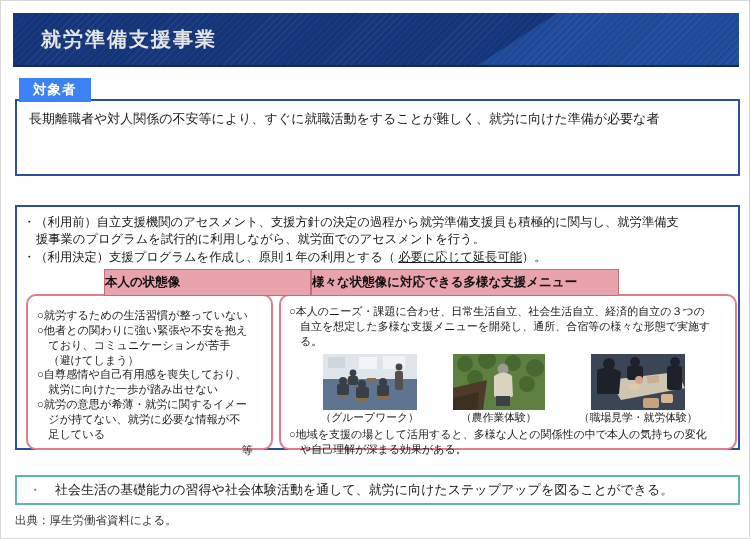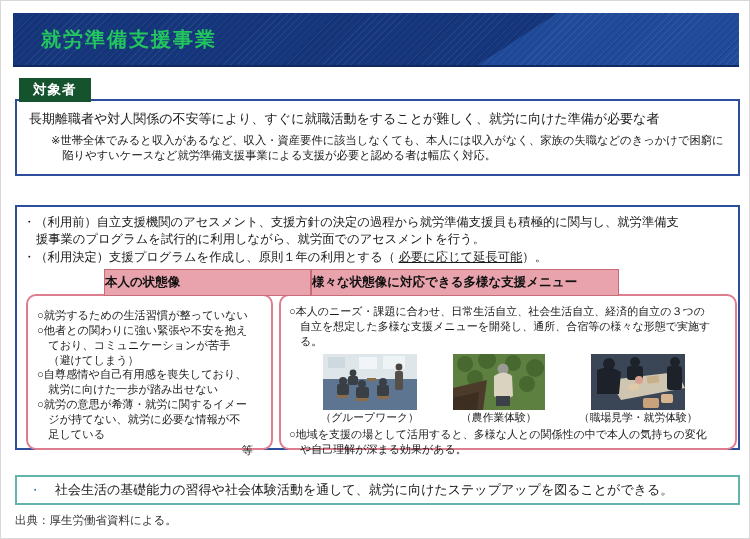--- a/index.html
+++ b/index.html
@@ -16,38 +16,38 @@
   .banner::before{
     content:"";position:absolute;inset:0;
     background:#2a5cb4;opacity:.55;
     clip-path:polygon(75% 0,100% 0,100% 100%,64% 100%);
   }
   .banner::after{
     content:"";position:absolute;inset:0;
     background:repeating-linear-gradient(135deg,rgba(255,255,255,.06) 0 1px,rgba(0,0,0,.08) 1px 2px,transparent 2px 5px);
   }
   .banner-title{
-    position:relative;z-index:2;color:#22c55e;font-weight:bold;font-size:20px;
+    position:relative;z-index:2;color:#e5e5e5;font-weight:bold;font-size:20px;
     line-height:52px;padding-left:28px;letter-spacing:2px;
   }
   
   .sec-label{
     position:absolute;z-index:3;font-weight:bold;font-size:13.5px;color:#fff;
-    background:#14532d;padding:4px 14px;line-height:16px;letter-spacing:1px;
+    background:#3b82f6;padding:4px 14px;line-height:16px;letter-spacing:1px;
   }
   .sec-label.teal{background:#74c0b7;color:#111;}
   
   .sec-box{position:absolute;background:#fff;border:2px solid #2e4d9b;box-sizing:border-box;}
   .sec-box.teal{border-color:#62b5ac;}
   
   .target-box{left:14px;top:98px;width:725px;height:77px;padding:9px 12px 0 12px;}
   .target-main{font-size:13px;line-height:1.4;}
   .target-note{margin:5px 0 0 22px;font-size:11.3px;line-height:1.35;padding-left:1em;text-indent:-1em;white-space:pre-line;}
   
-  .overview-box{left:14px;top:204px;width:725px;height:245px;padding:7px 6px 0 6px;}
+  .overview-box{left:14px;top:204px;width:725px;height:245px;padding:7px 6px 0 6px;font-family:Liberation Serif, serif;}
   .ov-bullet{font-size:12.3px;line-height:1.42;padding-left:1.05em;text-indent:-1.05em;white-space:pre-line;}
   .ov-bullet .ul{text-decoration:underline;}
   
   .cols{position:relative;width:100%;height:184px;margin-top:3px;}
   .pink-header{
     position:absolute;top:0;height:27px;z-index:2;box-sizing:border-box;
     background:#e9a3ad;border:1px solid #c96a77;
     font-size:12.5px;font-weight:bold;line-height:25px;color:#111;
   }
   .cond-header{left:81px;width:207px;}
@@ -78,22 +78,20 @@
 
 <div class="page">
 
   <div class="banner">
     <div class="banner-title">就労準備支援事業</div>
   </div>
 
   <div class="sec-label" style="left:18px;top:77px;">対象者</div>
   <div class="sec-box target-box">
     <div class="target-main">長期離職者や対人関係の不安等により、すぐに就職活動をすることが難しく、就労に向けた準備が必要な者</div>
-    <div class="target-note">※世帯全体でみると収入があるなど、収入・資産要件に該当しなくても、本人には収入がなく、家族の失職などのきっかけで困窮に
-陥りやすいケースなど就労準備支援事業による支援が必要と認める者は幅広く対応。</div>
   </div>
 
   <div class="sec-box overview-box">
     <div class="ov-bullet">・（利用前）自立支援機関のアセスメント、支援方針の決定の過程から就労準備支援員も積極的に関与し、就労準備支
 援事業のプログラムを試行的に利用しながら、就労面でのアセスメントを行う。</div>
     <div class="ov-bullet"><span>・（利用決定）支援プログラムを作成し、原則１年の利用とする（ </span><span class="ul">必要に応じて延長可能</span><span>）。</span></div>
 
     <div class="cols">
 
       <div class="pink-header cond-header">本人の状態像</div>

